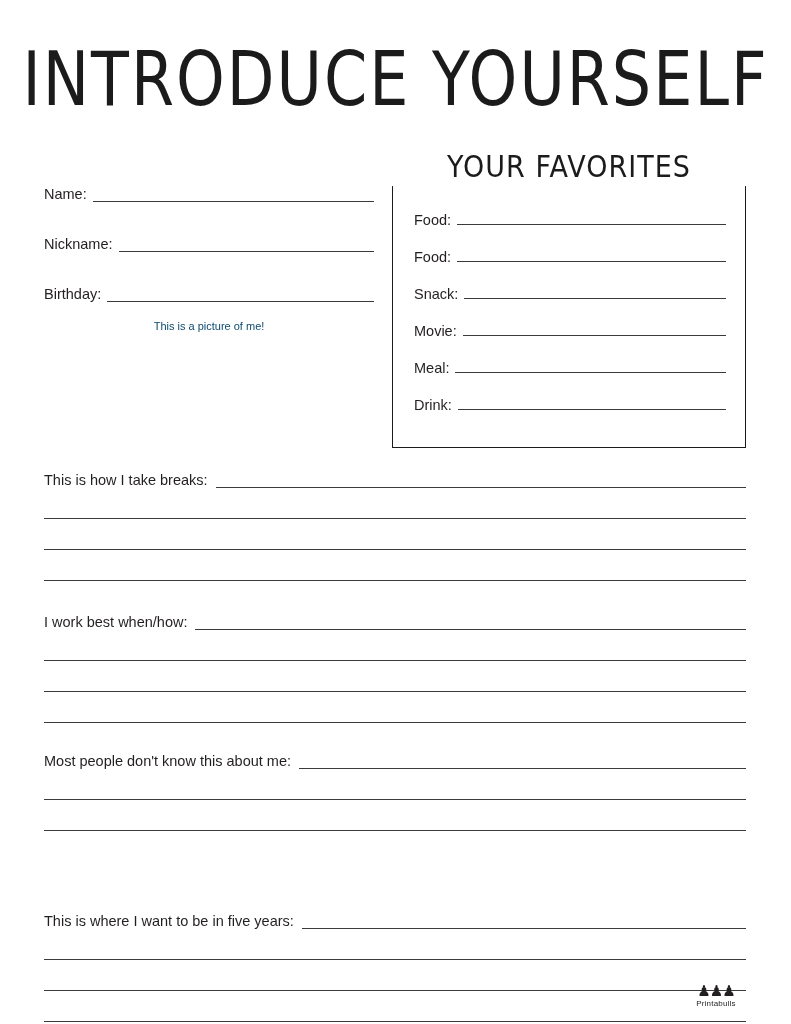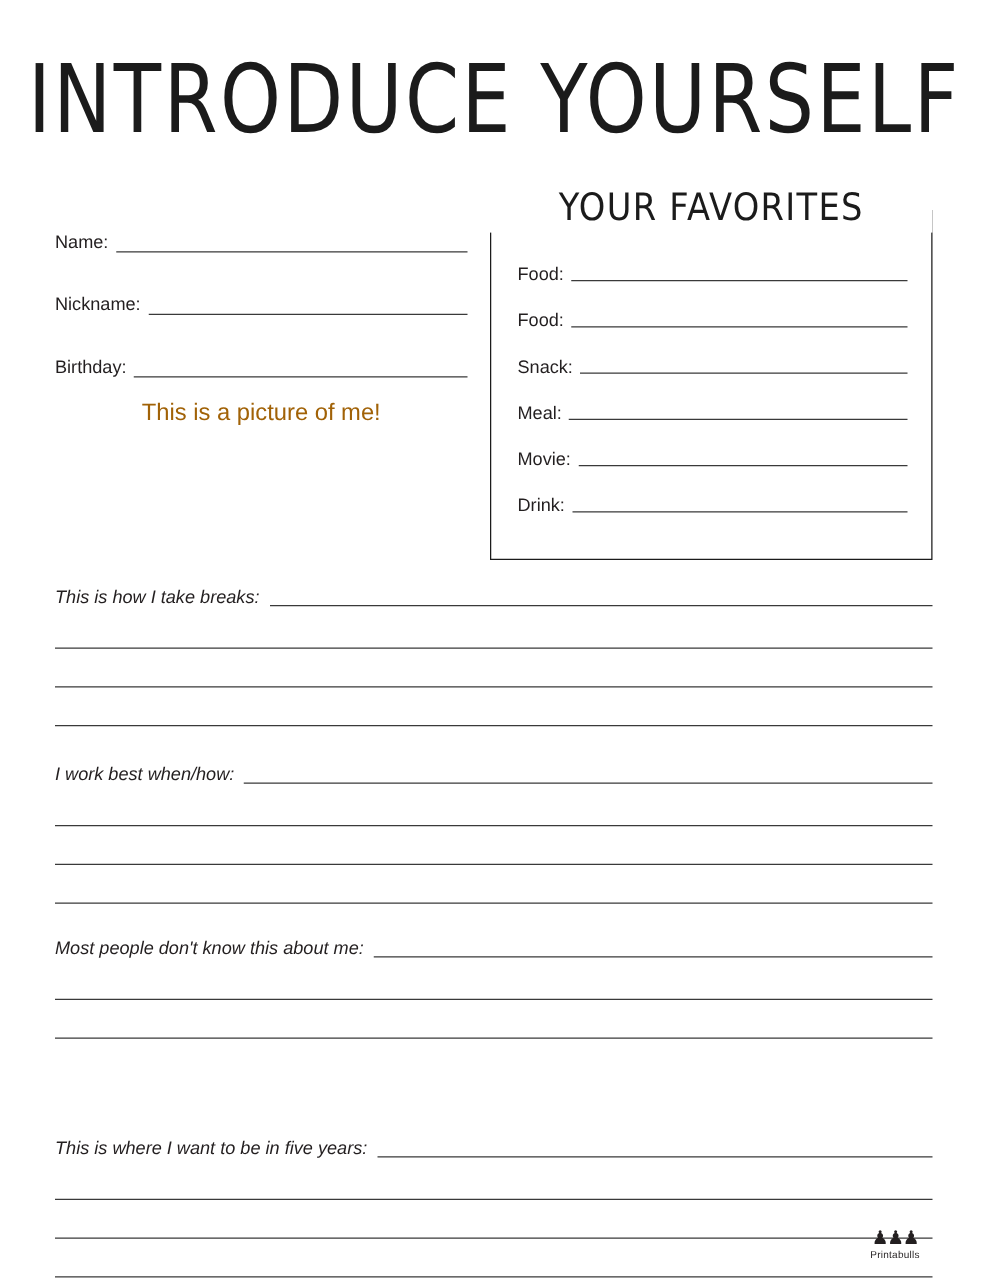--- a/index.html
+++ b/index.html
@@ -60,22 +60,22 @@
   }
   .field-rule {
     flex: 1;
     border-bottom: 1px solid #3a3a3a;
     height: 14px;
   }
 
   .picture-note {
     margin-top: 10px;
     text-align: center;
-    font-size: 19px;
-    color: #a16207;
+    font-size: 11px;
+    color: #0c4a6e;
   }
 
   
   .favorites {
     position: absolute;
     left: 392px;
     top: 168px;
     width: 354px;
     height: 280px;
     border: 1.6px solid #1b1b1b;
@@ -126,23 +126,22 @@
   }
 
   
   .section {
     position: absolute;
     left: 44px;
     width: 702px;
   }
   .section-head {
     display: flex;
-    align-items: center;
+    align-items: flex-end;
     height: 20px;
-    font-style: italic;
   }
   .section-label {
     font-size: 14.5px;
     white-space: nowrap;
     padding-right: 8px;
   }
   .section-rule {
     flex: 1;
     border-bottom: 1px solid #3a3a3a;
     height: 13px;
@@ -208,25 +207,25 @@
     </div>
     <div class="fav-row">
       <span class="fav-label">Food:</span>
       <span class="fav-rule"></span>
     </div>
     <div class="fav-row">
       <span class="fav-label">Snack:</span>
       <span class="fav-rule"></span>
     </div>
     <div class="fav-row">
+      <span class="fav-label">Movie:</span>
+      <span class="fav-rule"></span>
+    </div>
+    <div class="fav-row">
       <span class="fav-label">Meal:</span>
-      <span class="fav-rule"></span>
-    </div>
-    <div class="fav-row">
-      <span class="fav-label">Movie:</span>
       <span class="fav-rule"></span>
     </div>
     <div class="fav-row">
       <span class="fav-label">Drink:</span>
       <span class="fav-rule"></span>
     </div>
   </div>
 
   <div class="section" style="top:468px;">
     <div class="section-head">

